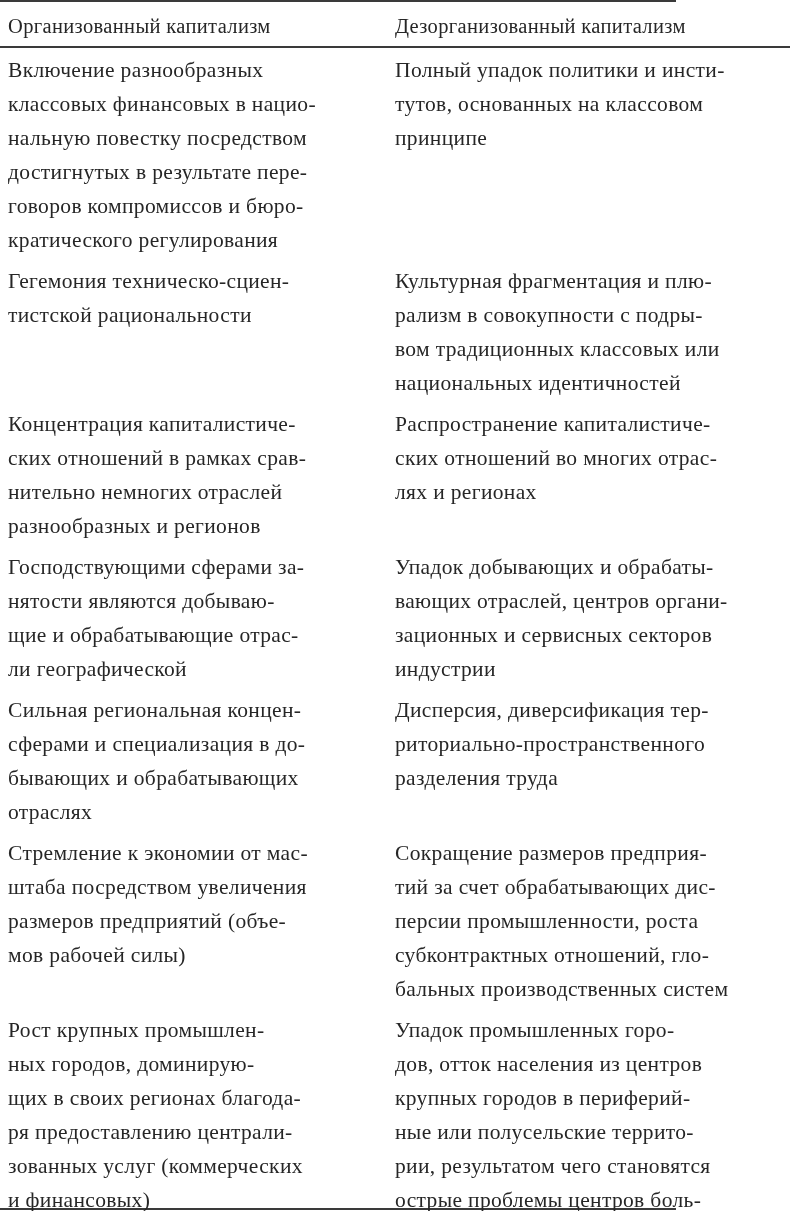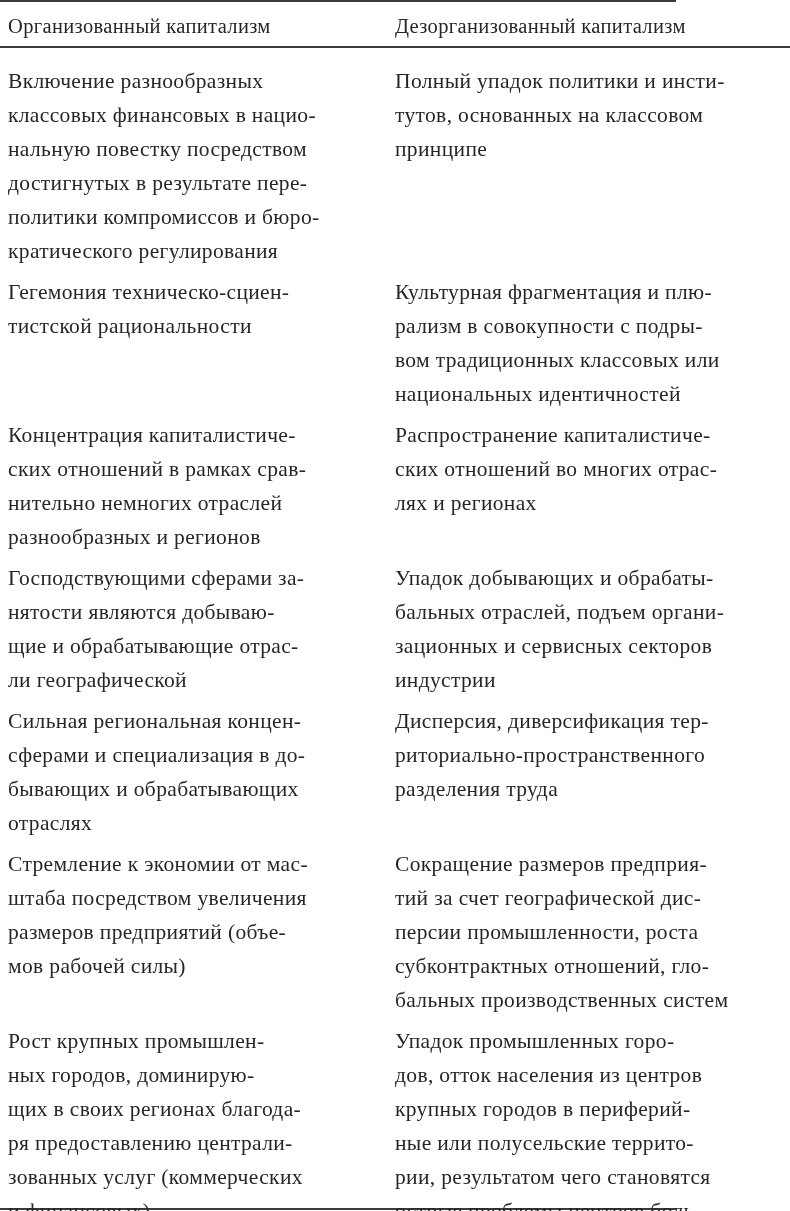--- a/index.html
+++ b/index.html
@@ -40,21 +40,21 @@
     }
     th {
       padding-top: 7px;
       padding-bottom: 3px;
       border-bottom: 2px solid #3a3a3a;
       font-size: 20.5px;
     }
     th.left, td.left { padding-left: 8px; padding-right: 8px; }
     th.right, td.right { padding-left: 8px; padding-right: 2px; }
     tbody tr td { padding-top: 3px; padding-bottom: 4px; }
-    tbody tr:first-child td { padding-top: 16px; margin-left: 46px; }
+    tbody tr:first-child td { padding-top: 5px; margin-left: 46px; }
     .line { display: block; white-space: nowrap; }
   </style>
 </head>
 <body>
 
 <div class="table-wrap">
   <table>
     <colgroup>
         <col class="c1">
         <col class="c2">
@@ -65,21 +65,21 @@
         <th class="right">Дезорганизованный капитализм</th>
       </tr>
     </thead>
     <tbody id="tbody">
         <tr>
           <td class="left">
             <span class="line">Включение разнообразных</span>
             <span class="line">классовых финансовых в нацио-</span>
             <span class="line">нальную повестку посредством</span>
             <span class="line">достигнутых в результате пере-</span>
-            <span class="line">политики компромиссов и бюро-</span>
+            <span class="line">говоров компромиссов и бюро-</span>
             <span class="line">кратического регулирования</span>
           </td>
           <td class="right">
             <span class="line">Полный упадок политики и инсти-</span>
             <span class="line">тутов, основанных на классовом</span>
             <span class="line">принципе</span>
           </td>
         </tr>
         <tr>
           <td class="left">
@@ -108,21 +108,21 @@
         </tr>
         <tr>
           <td class="left">
             <span class="line">Господствующими сферами за-</span>
             <span class="line">нятости являются добываю-</span>
             <span class="line">щие и обрабатывающие отрас-</span>
             <span class="line">ли географической</span>
           </td>
           <td class="right">
             <span class="line">Упадок добывающих и обрабаты-</span>
-            <span class="line">бальных отраслей, подъем органи-</span>
+            <span class="line">вающих отраслей, центров органи-</span>
             <span class="line">зационных и сервисных секторов</span>
             <span class="line">индустрии</span>
           </td>
         </tr>
         <tr>
           <td class="left">
             <span class="line">Сильная региональная концен-</span>
             <span class="line">сферами и специализация в до-</span>
             <span class="line">бывающих и обрабатывающих</span>
             <span class="line">отраслях</span>
@@ -135,21 +135,21 @@
         </tr>
         <tr>
           <td class="left">
             <span class="line">Стремление к экономии от мас-</span>
             <span class="line">штаба посредством увеличения</span>
             <span class="line">размеров предприятий (объе-</span>
             <span class="line">мов рабочей силы)</span>
           </td>
           <td class="right">
             <span class="line">Сокращение размеров предприя-</span>
-            <span class="line">тий за счет географической дис-</span>
+            <span class="line">тий за счет обрабатывающих дис-</span>
             <span class="line">персии промышленности, роста</span>
             <span class="line">субконтрактных отношений, гло-</span>
             <span class="line">бальных производственных систем</span>
           </td>
         </tr>
         <tr>
           <td class="left">
             <span class="line">Рост крупных промышлен-</span>
             <span class="line">ных городов, доминирую-</span>
             <span class="line">щих в своих регионах благода-</span>

